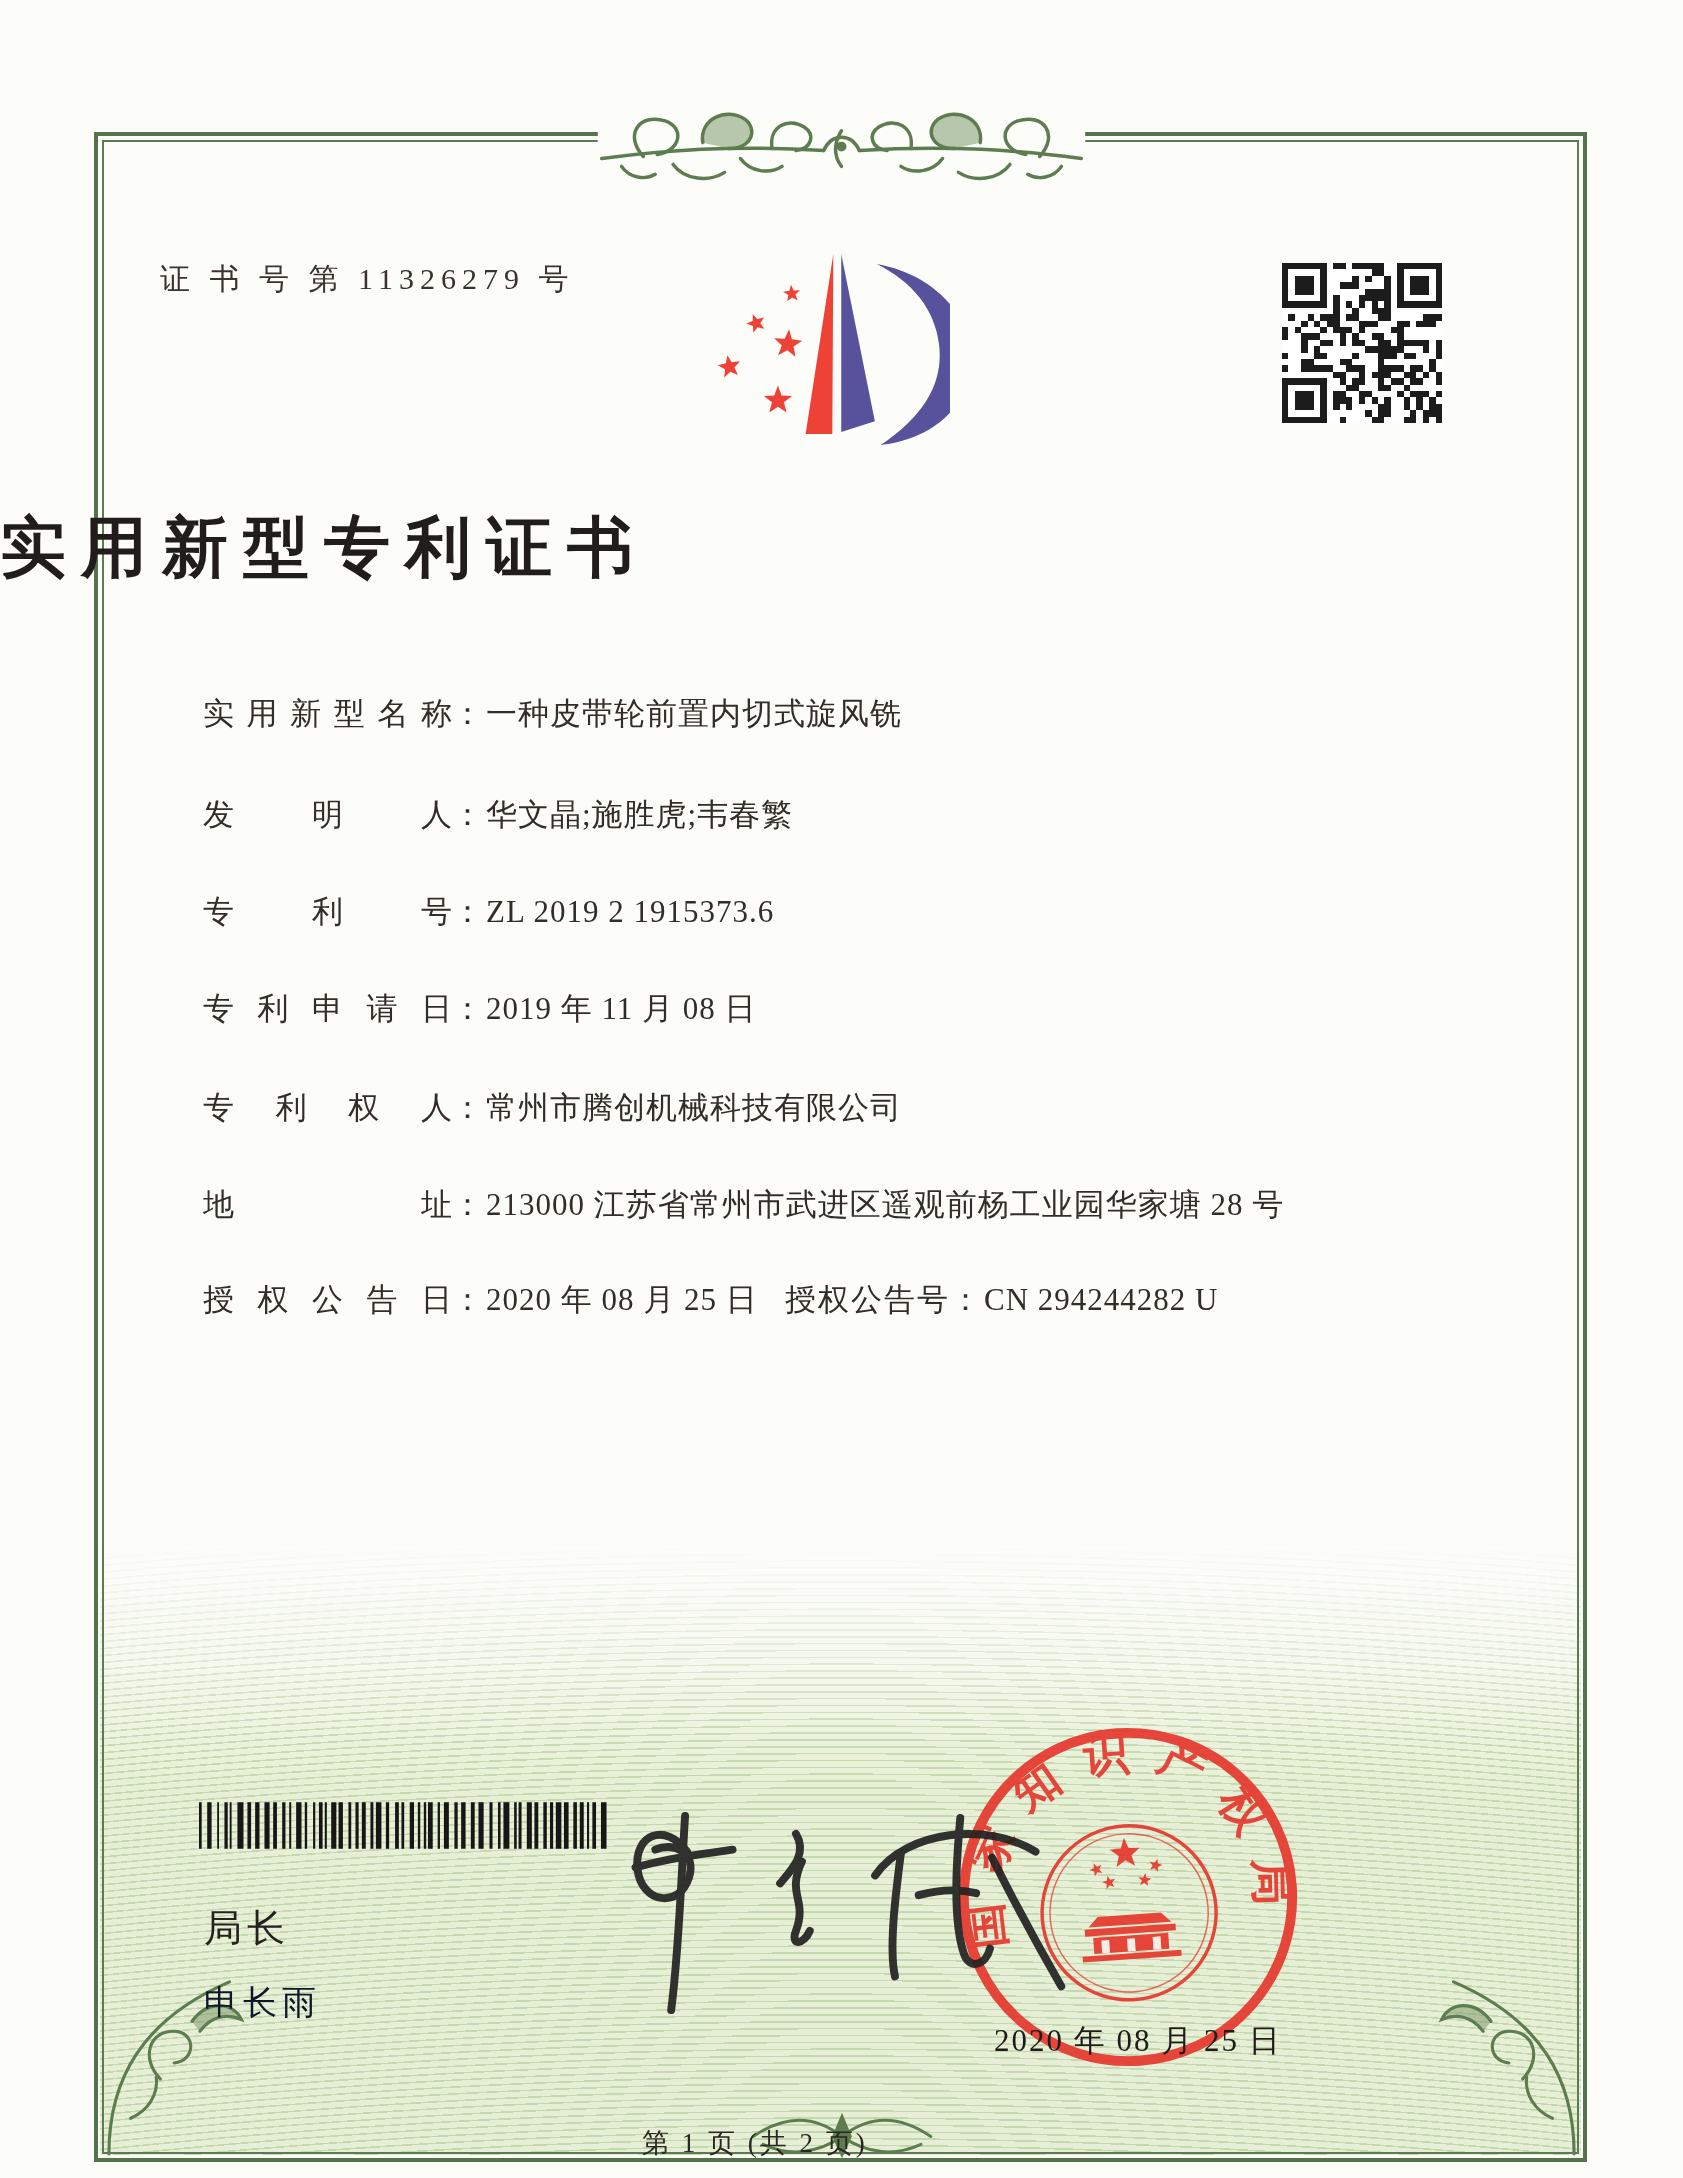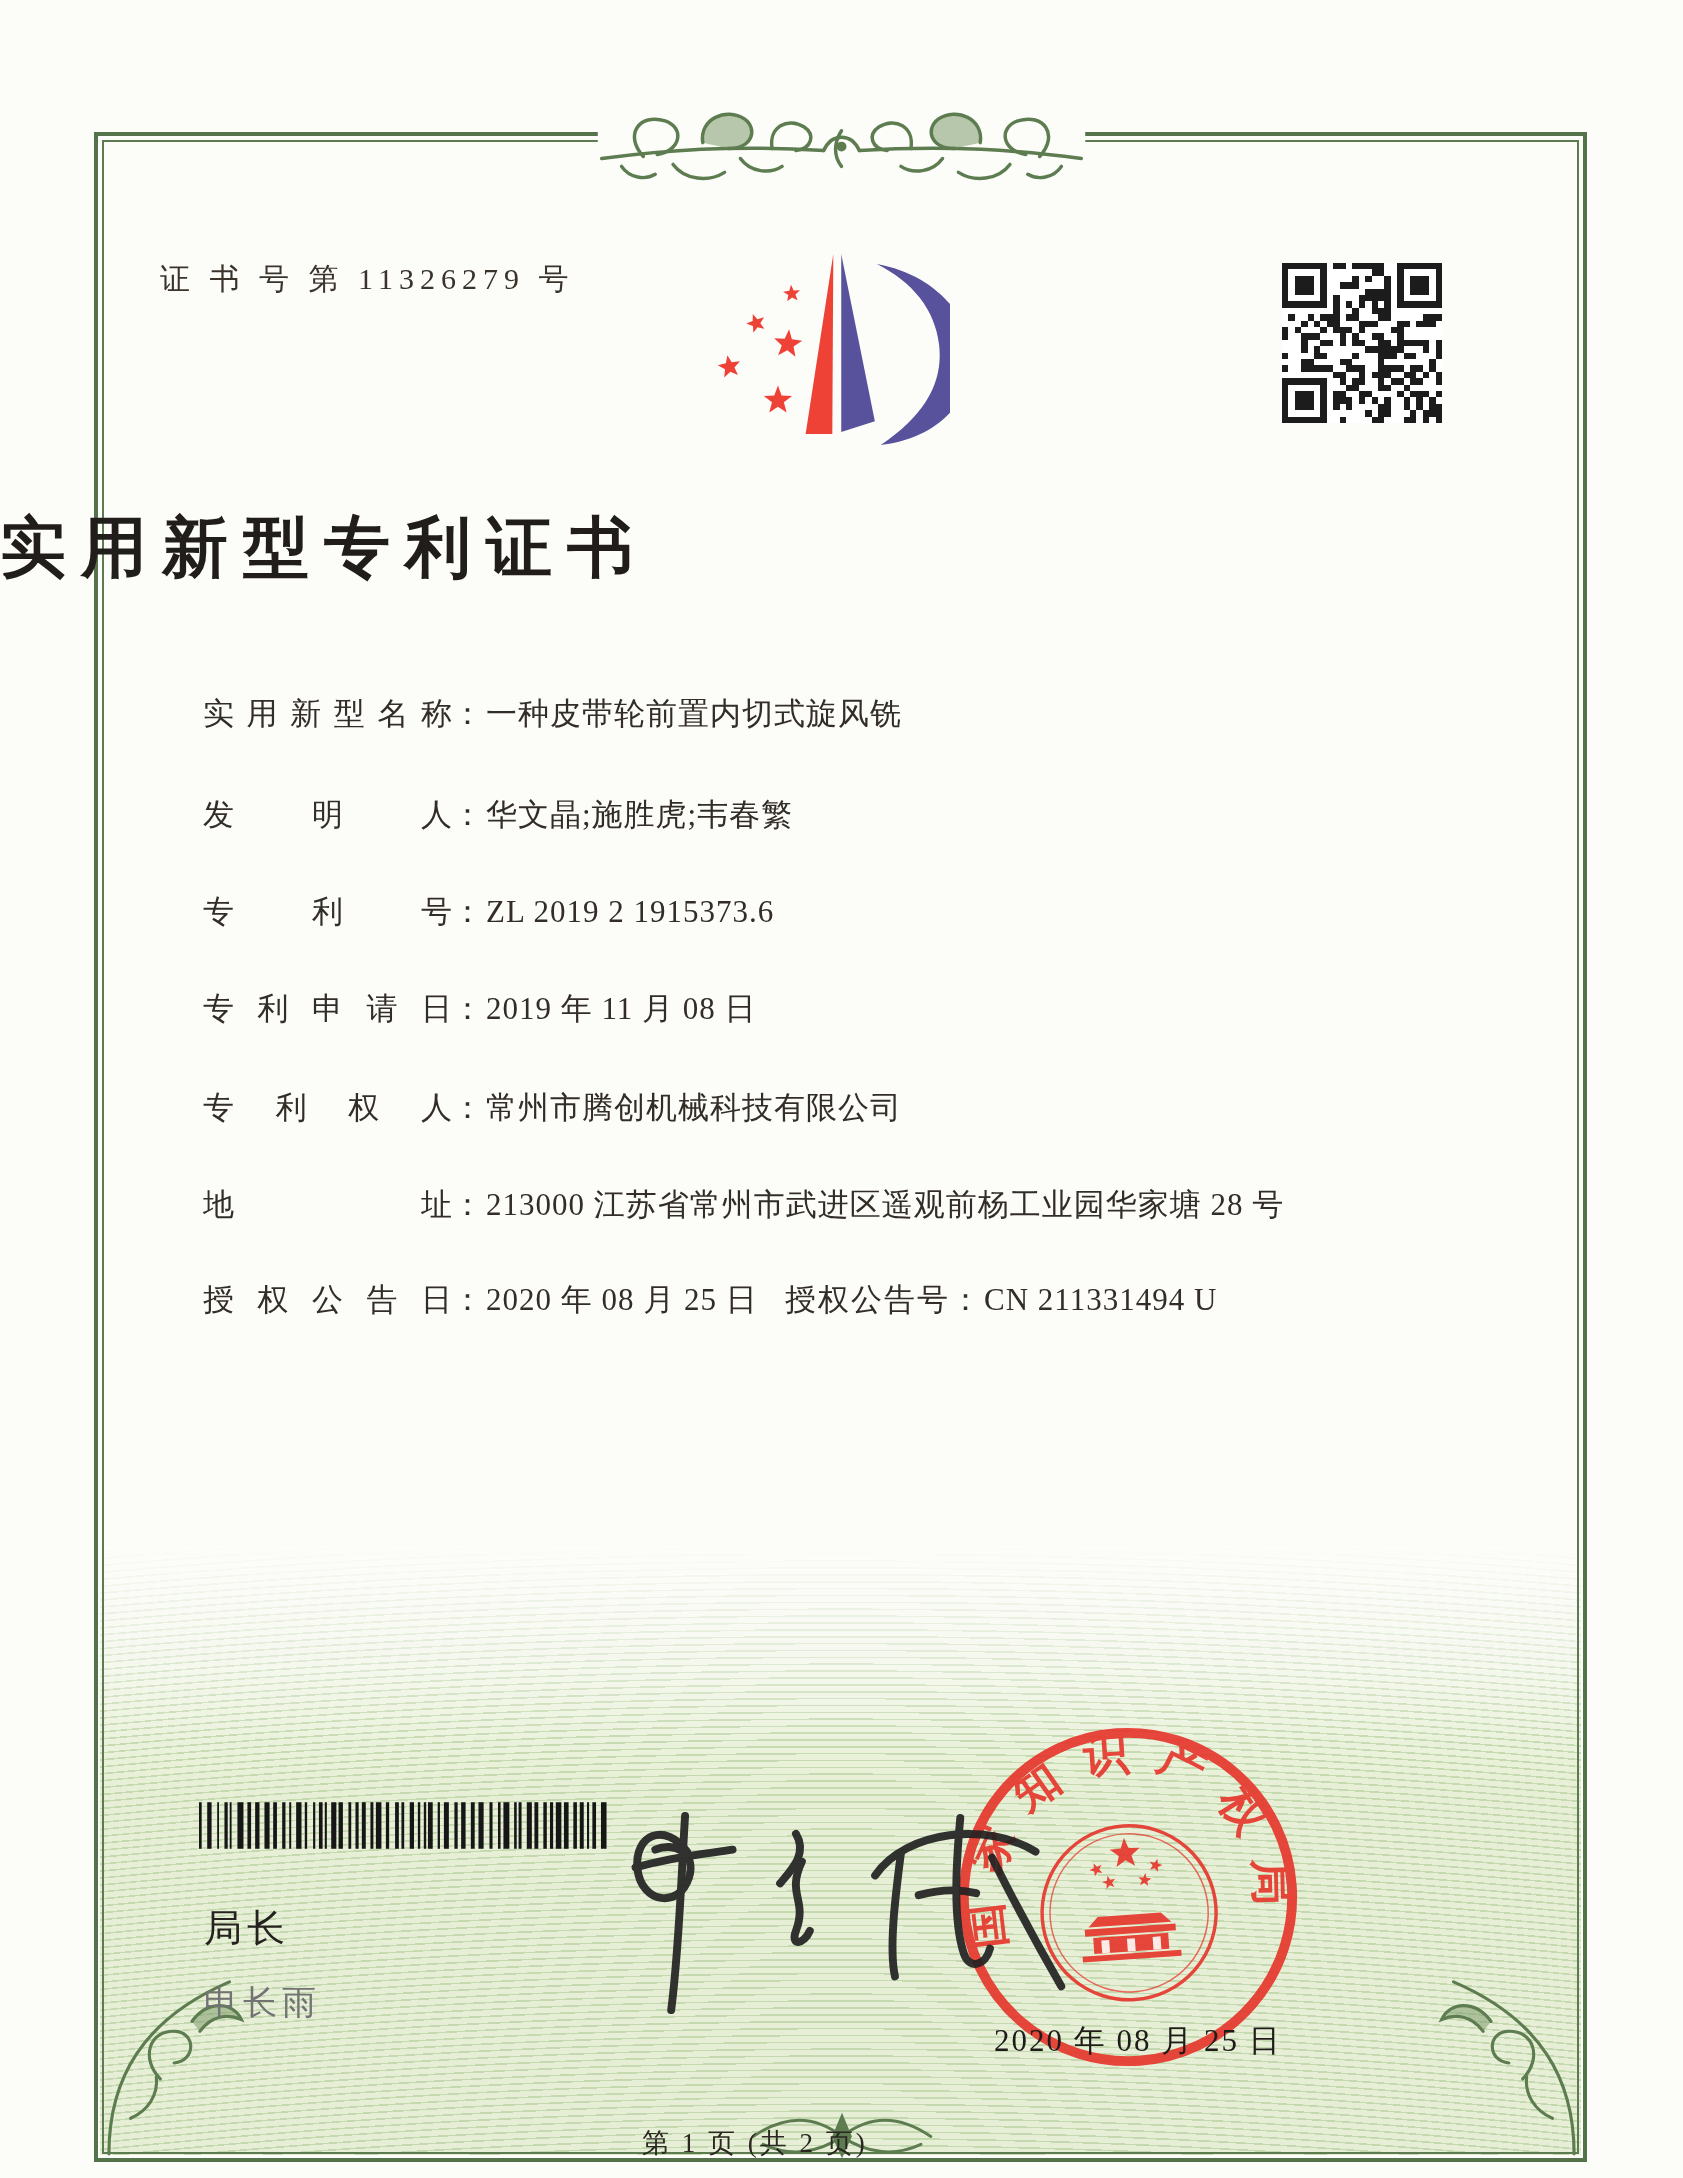--- a/index.html
+++ b/index.html
@@ -45,21 +45,21 @@
   .grant-no .glabel{letter-spacing:2px;}
   
   .legal{
     left:203px;top:1352px;width:1279px;z-index:2;
     font-size:31px;line-height:54px;text-align:justify;color:#342e28;
   }
   .legal p{margin:0;text-indent:2em;}
   
   .barcode{left:199px;top:1802px;z-index:2;}
   .signer-title{left:204px;top:1903px;font-size:38px;letter-spacing:5px;z-index:2;color:#24211e;}
-  .signer-name{left:204px;top:1980px;font-size:34px;letter-spacing:5px;z-index:2;color:#737373;}
+  .signer-name{left:204px;top:1980px;font-size:34px;letter-spacing:5px;z-index:2;color:#0f172a;}
   .signature{left:592px;top:1800px;z-index:3;}
   .seal{left:950px;top:1719px;z-index:2;transform:rotate(-4deg);opacity:.93;}
   .seal-date{left:994px;top:2020px;font-size:31px;letter-spacing:2px;z-index:4;color:#1e1b18;}
   .footer{left:642px;top:2125px;font-size:27px;letter-spacing:3px;z-index:2;color:#2a2622;}
   .ornament{z-index:2;}
 </style>
 </head>
 <body>
 
 <div class="abs watermark"></div>
@@ -444,21 +444,21 @@
 </div>
 <div class="abs row" style="top:1087px">
   <span class="flabel">专利权人</span><span class="colon">：</span><span class="fvalue">常州市腾创机械科技有限公司</span>
 </div>
 <div class="abs row" style="top:1184px">
   <span class="flabel">地址</span><span class="colon">：</span><span class="fvalue">213000  江苏省常州市武进区遥观前杨工业园华家塘 28 号</span>
 </div>
 <div class="abs row" style="top:1279px">
   <span class="flabel">授权公告日</span><span class="colon">：</span><span class="fvalue">2020 年 08 月 25 日</span>
   <span class="grant-no">
-    <span class="glabel">授权公告号</span><span class="colon">：</span><span class="fvalue">CN 211331494 U</span>
+    <span class="glabel">授权公告号</span><span class="colon">：</span><span class="fvalue">CN 294244282 U</span>
   </span>
 </div>
 
 <div class="abs legal">
 </div>
 
 <svg class="abs barcode" id="barcode-svg" width="410" height="47" viewBox="0 0 414 47">
     <rect x="0.0" y="0" width="2.7" height="47" fill="#161616"></rect>
     <rect x="8.3" y="0" width="4.4" height="47" fill="#161616"></rect>
     <rect x="18.4" y="0" width="1.8" height="47" fill="#161616"></rect>

